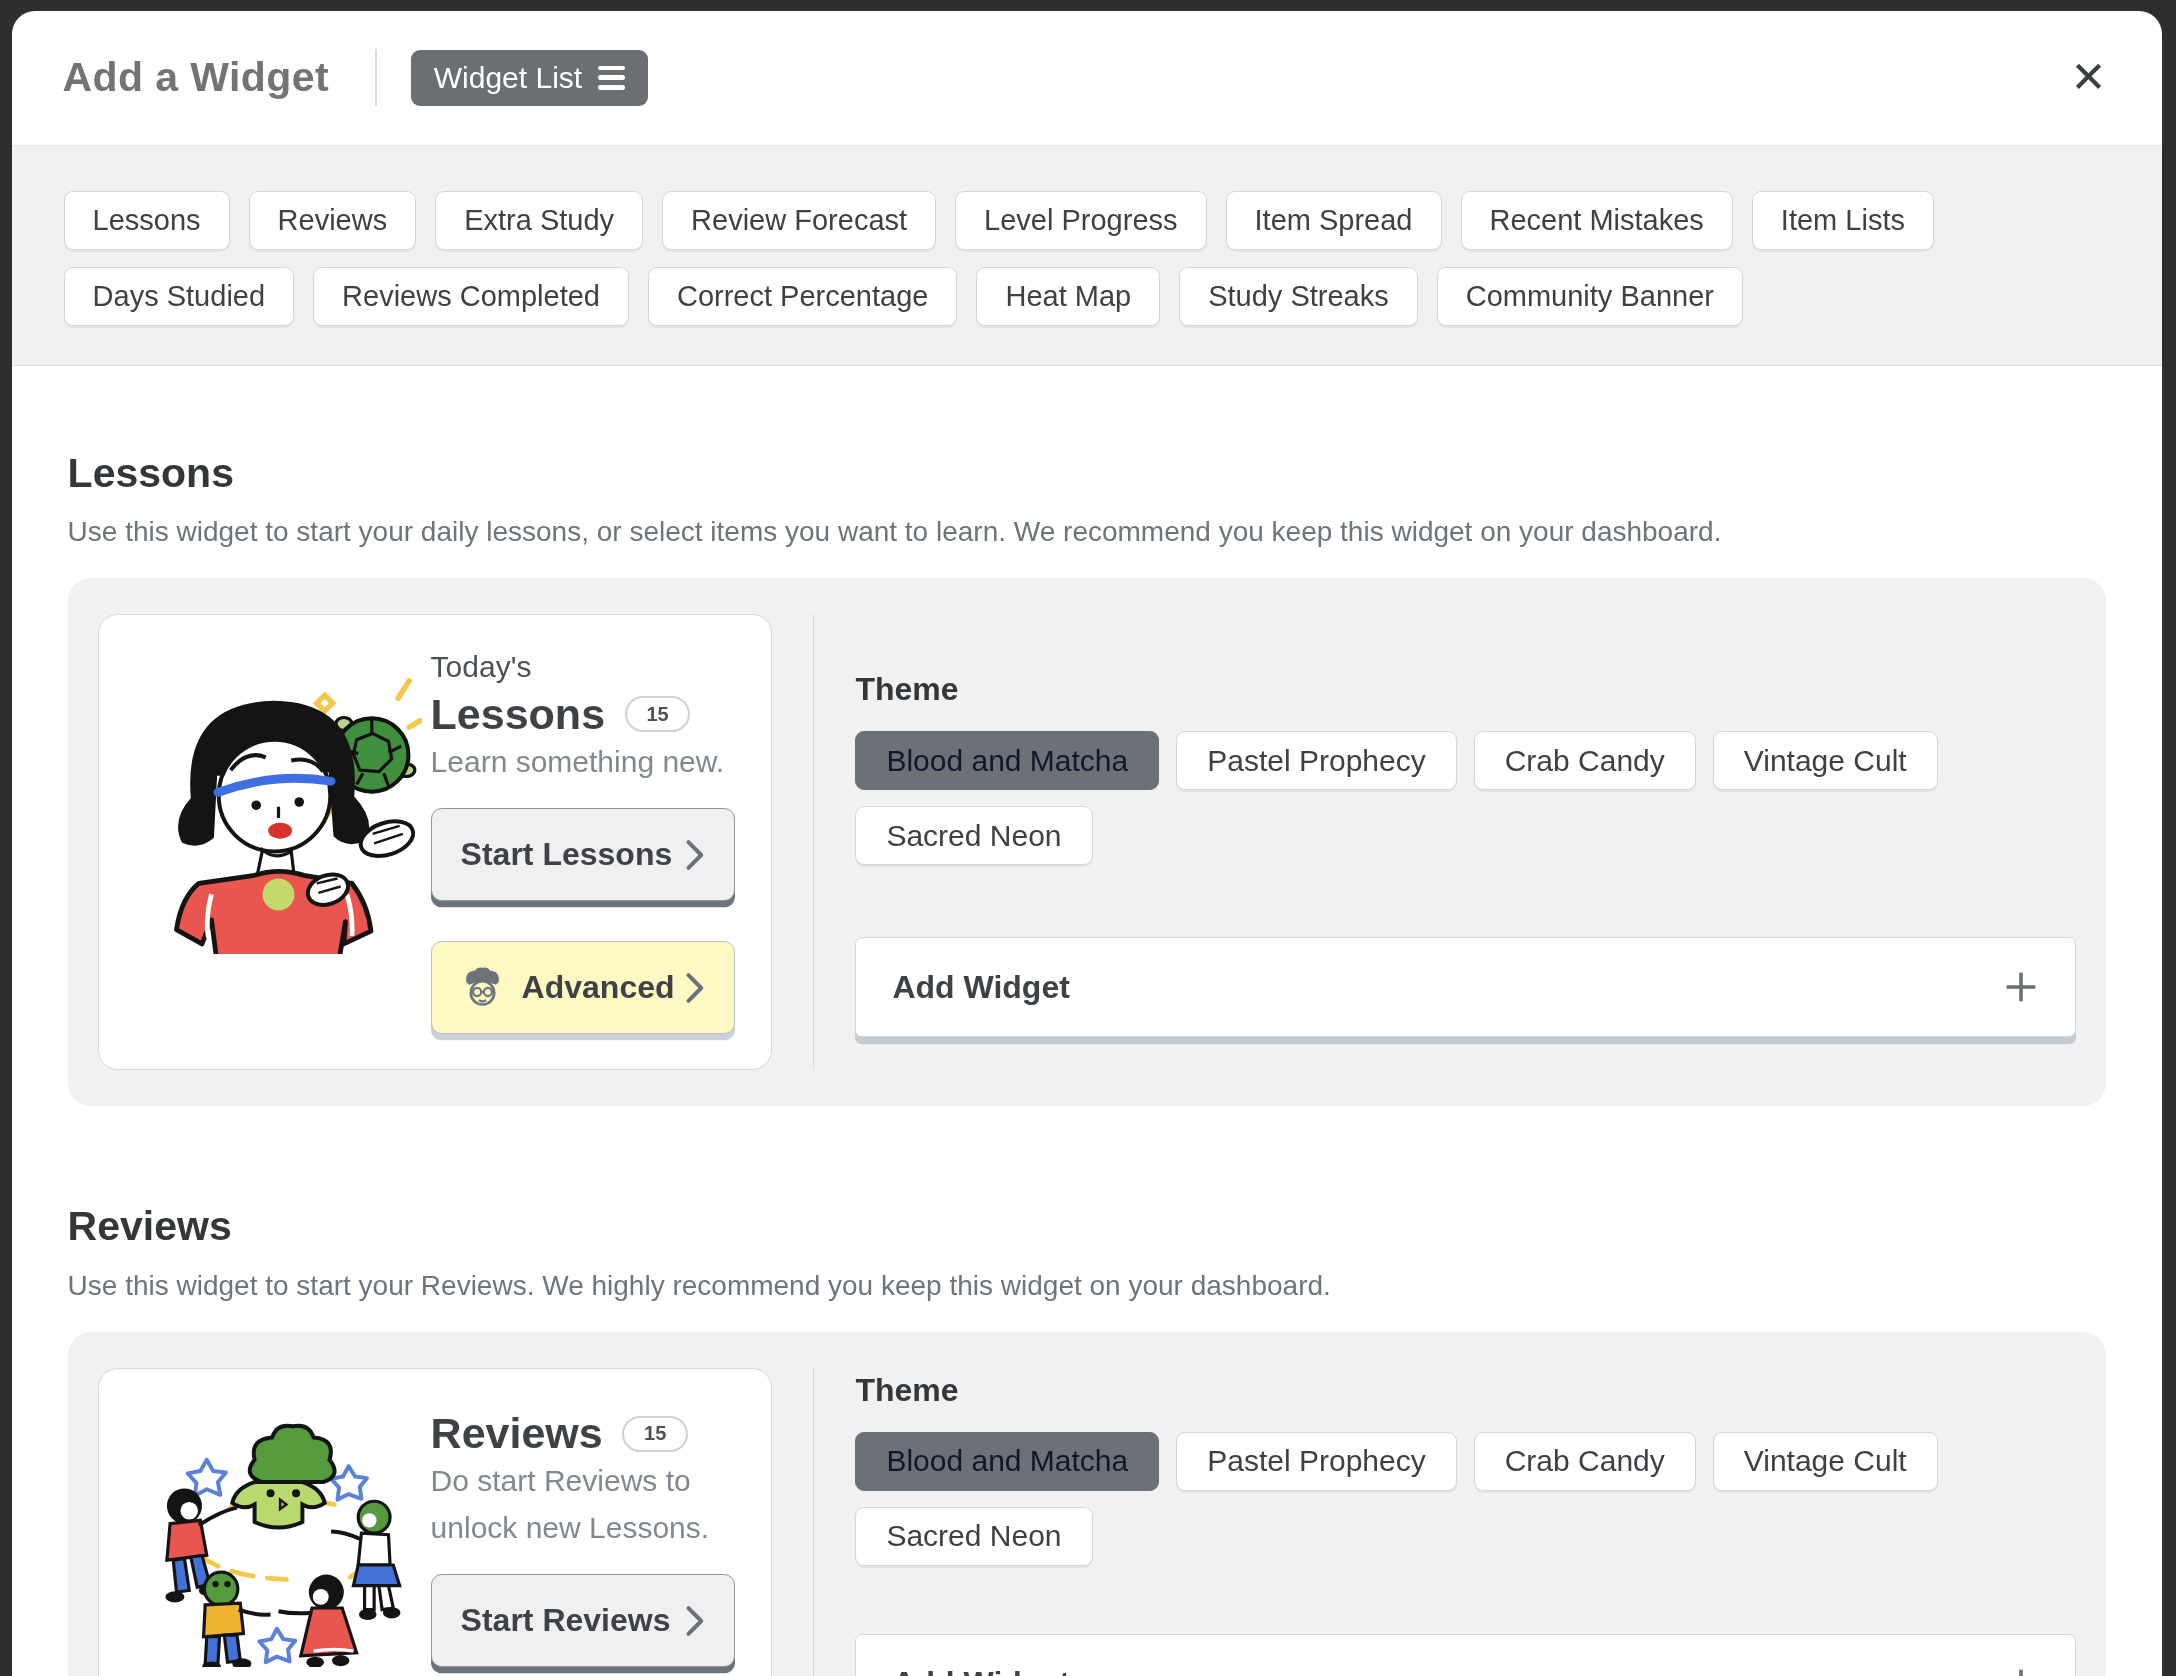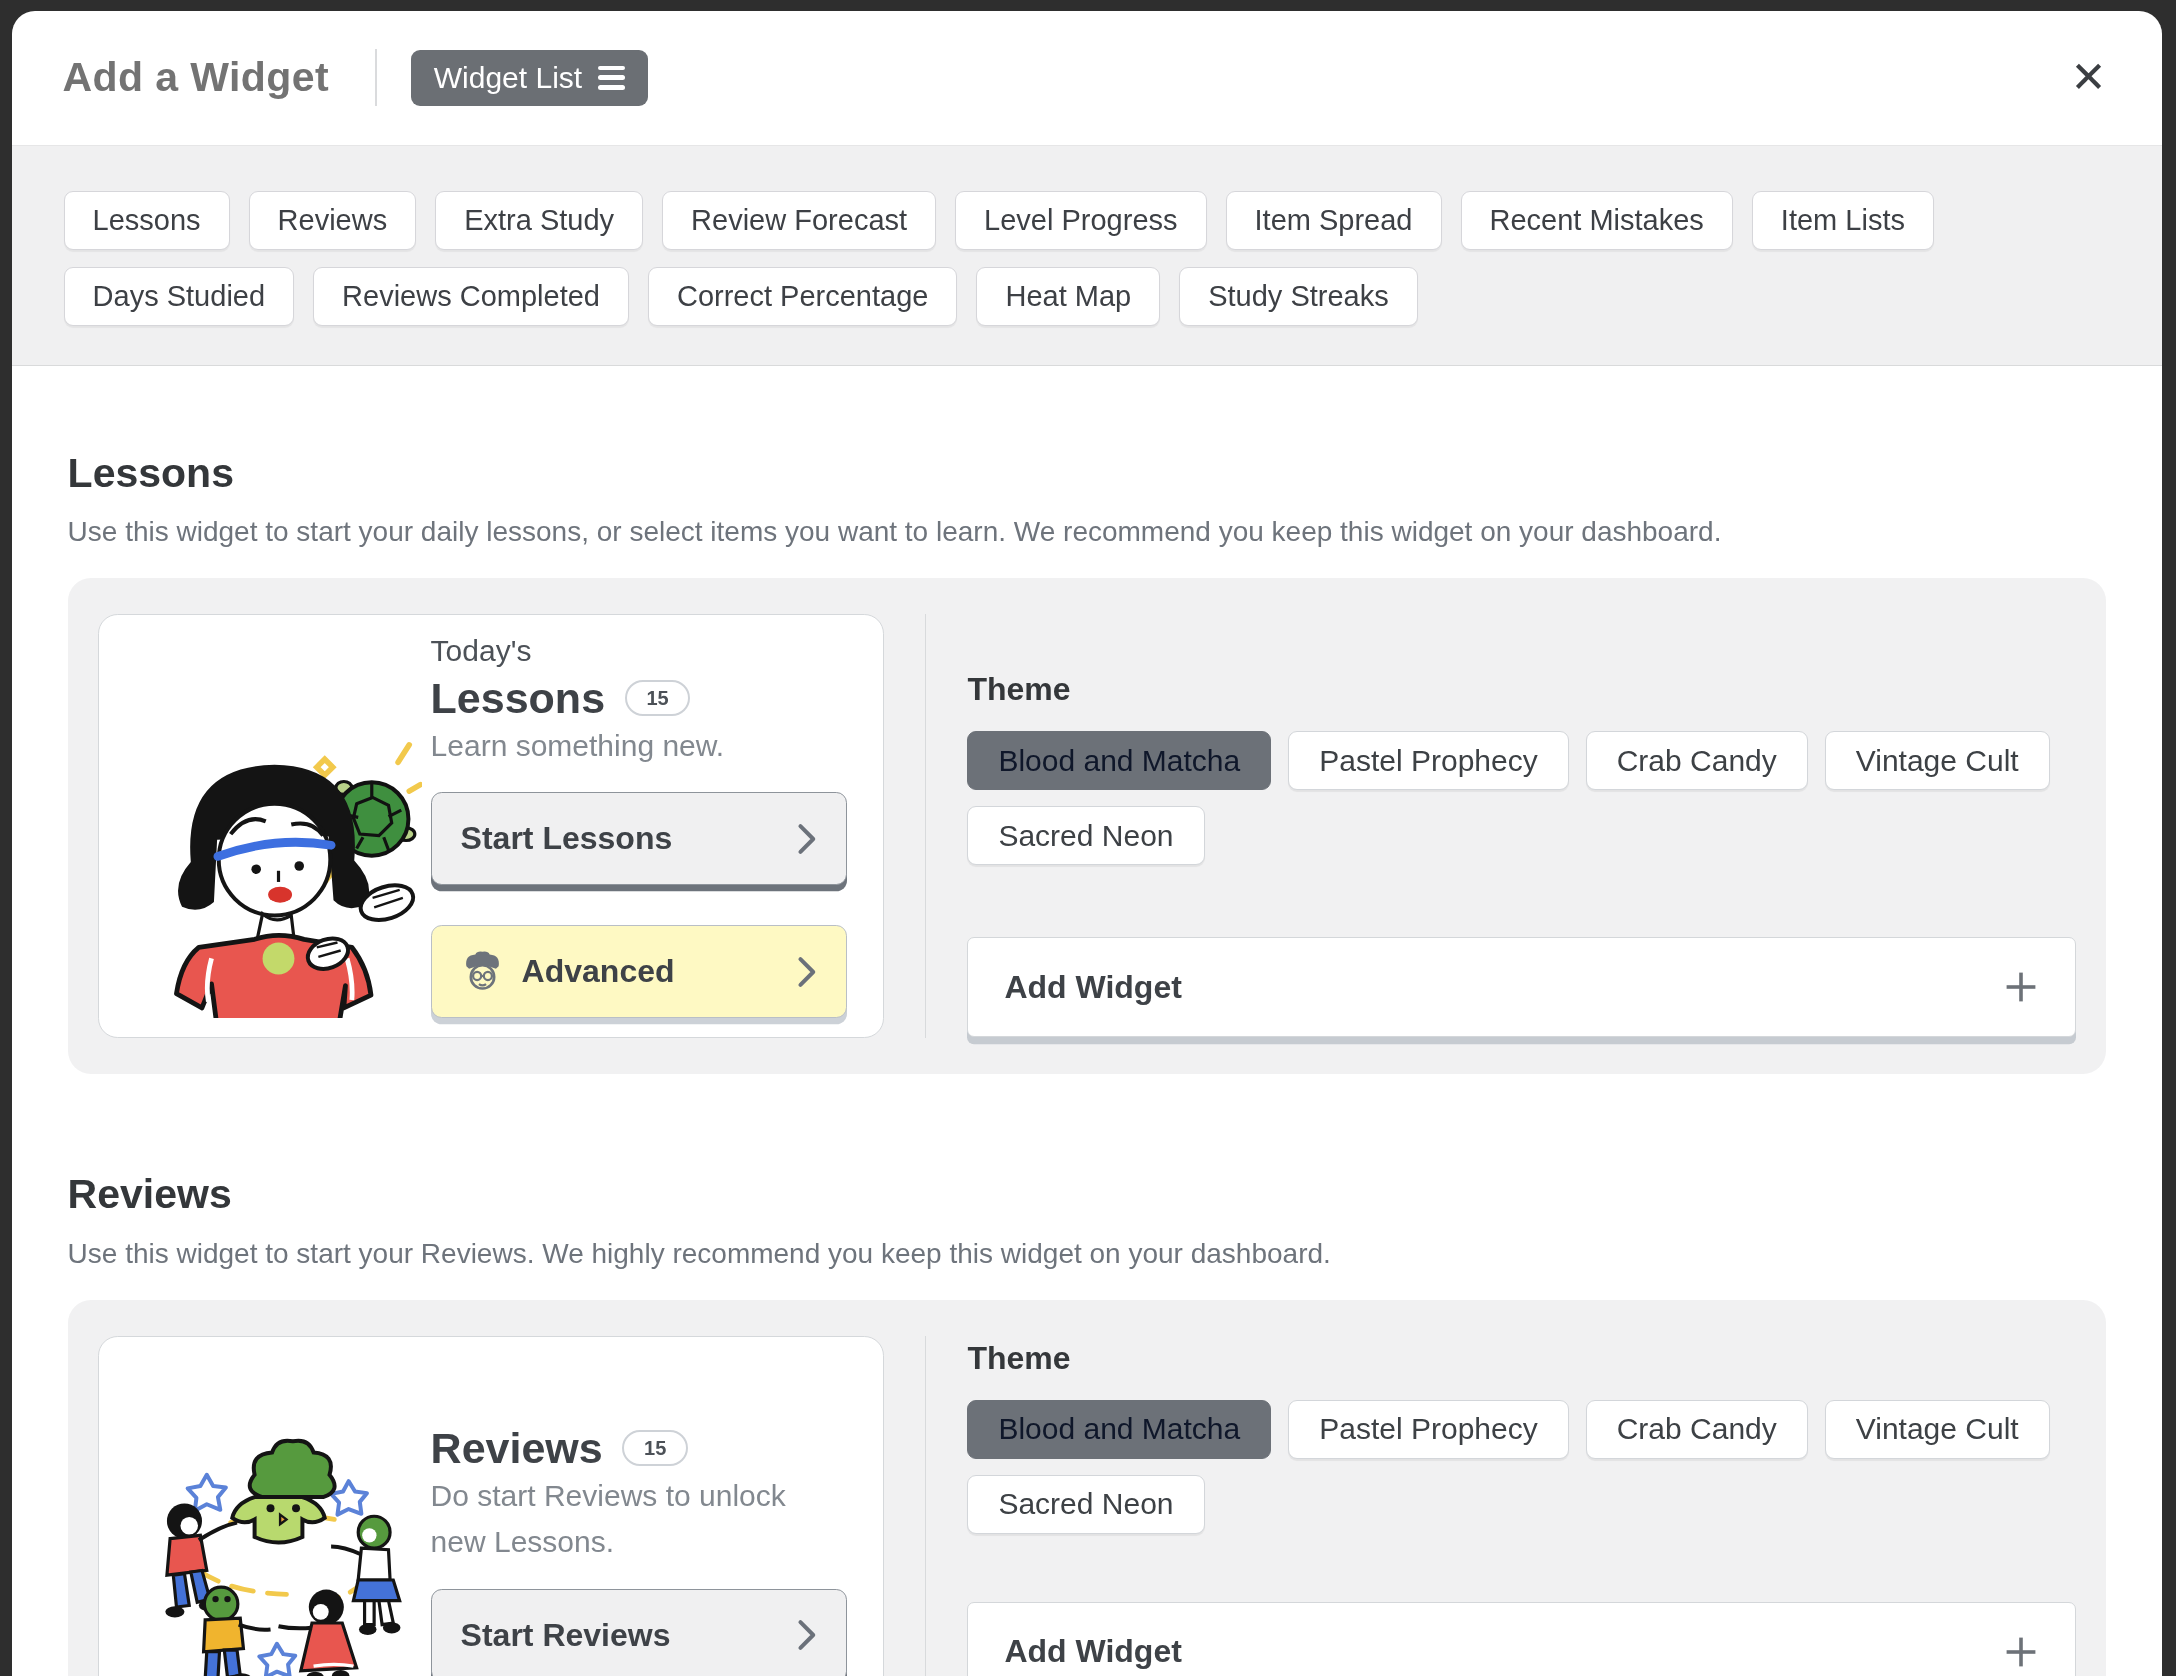--- a/index.html
+++ b/index.html
@@ -45,23 +45,23 @@
   .content{padding:0 56px;}
   .section-heading{font-size:41px;font-weight:700;color:#34373a;margin:0;}
   .section-lessons .section-heading{padding-top:84px;}
   .section-reviews .section-heading{padding-top:97px;}
   .section-desc{font-size:28px;color:#6e747c;margin:19.7px 0 0 0;}
   .panel{
     margin-top:30px;background:#f1f1f2;border-radius:23px;
     padding:36px 30px;display:flex;align-items:stretch;
   }
   .card{
-    width:786px;box-sizing:border-box;flex-shrink:0;
+    width:674px;box-sizing:border-box;flex-shrink:0;
     background:#fff;border:1.8px solid #d5d8db;border-radius:19.7px;
-    padding:19px 36px;display:flex;align-items:flex-end;
+    padding:35px 36px;display:flex;align-items:flex-start;
   }
   .illustration{width:287px;flex-shrink:0;}
   .card-body{flex:1;padding-left:9px;}
   .pretitle{font-size:30px;color:#4c5157;}
   .card-title-row{display:flex;align-items:center;gap:19.7px;margin-top:5.4px;}
   .card-title{font-size:43px;font-weight:700;color:#3e4247;}
   .count-badge{
     border:2.7px solid #ced2d7;border-radius:895px;padding:4.5px 19.7px;
     font-size:20px;font-weight:700;color:#4c5157;background:#fff;
   }
@@ -124,20 +124,21 @@
       <button class="chip">Review Forecast</button>
       <button class="chip">Level Progress</button>
       <button class="chip">Item Spread</button>
       <button class="chip">Recent Mistakes</button>
       <button class="chip">Item Lists</button>
       <button class="chip">Days Studied</button>
       <button class="chip">Reviews Completed</button>
       <button class="chip">Correct Percentage</button>
       <button class="chip">Heat Map</button>
       <button class="chip">Study Streaks</button>
+      <button class="chip">Community Banner</button>
     </div>
 
   <main class="content">
 
     <section class="section-lessons">
       <h2 class="section-heading">Lessons</h2>
       <p class="section-desc">Use this widget to start your daily lessons, or select items you want to learn. We recommend you keep this widget on your dashboard.</p>
 
       <div class="panel">
         <div class="card">

